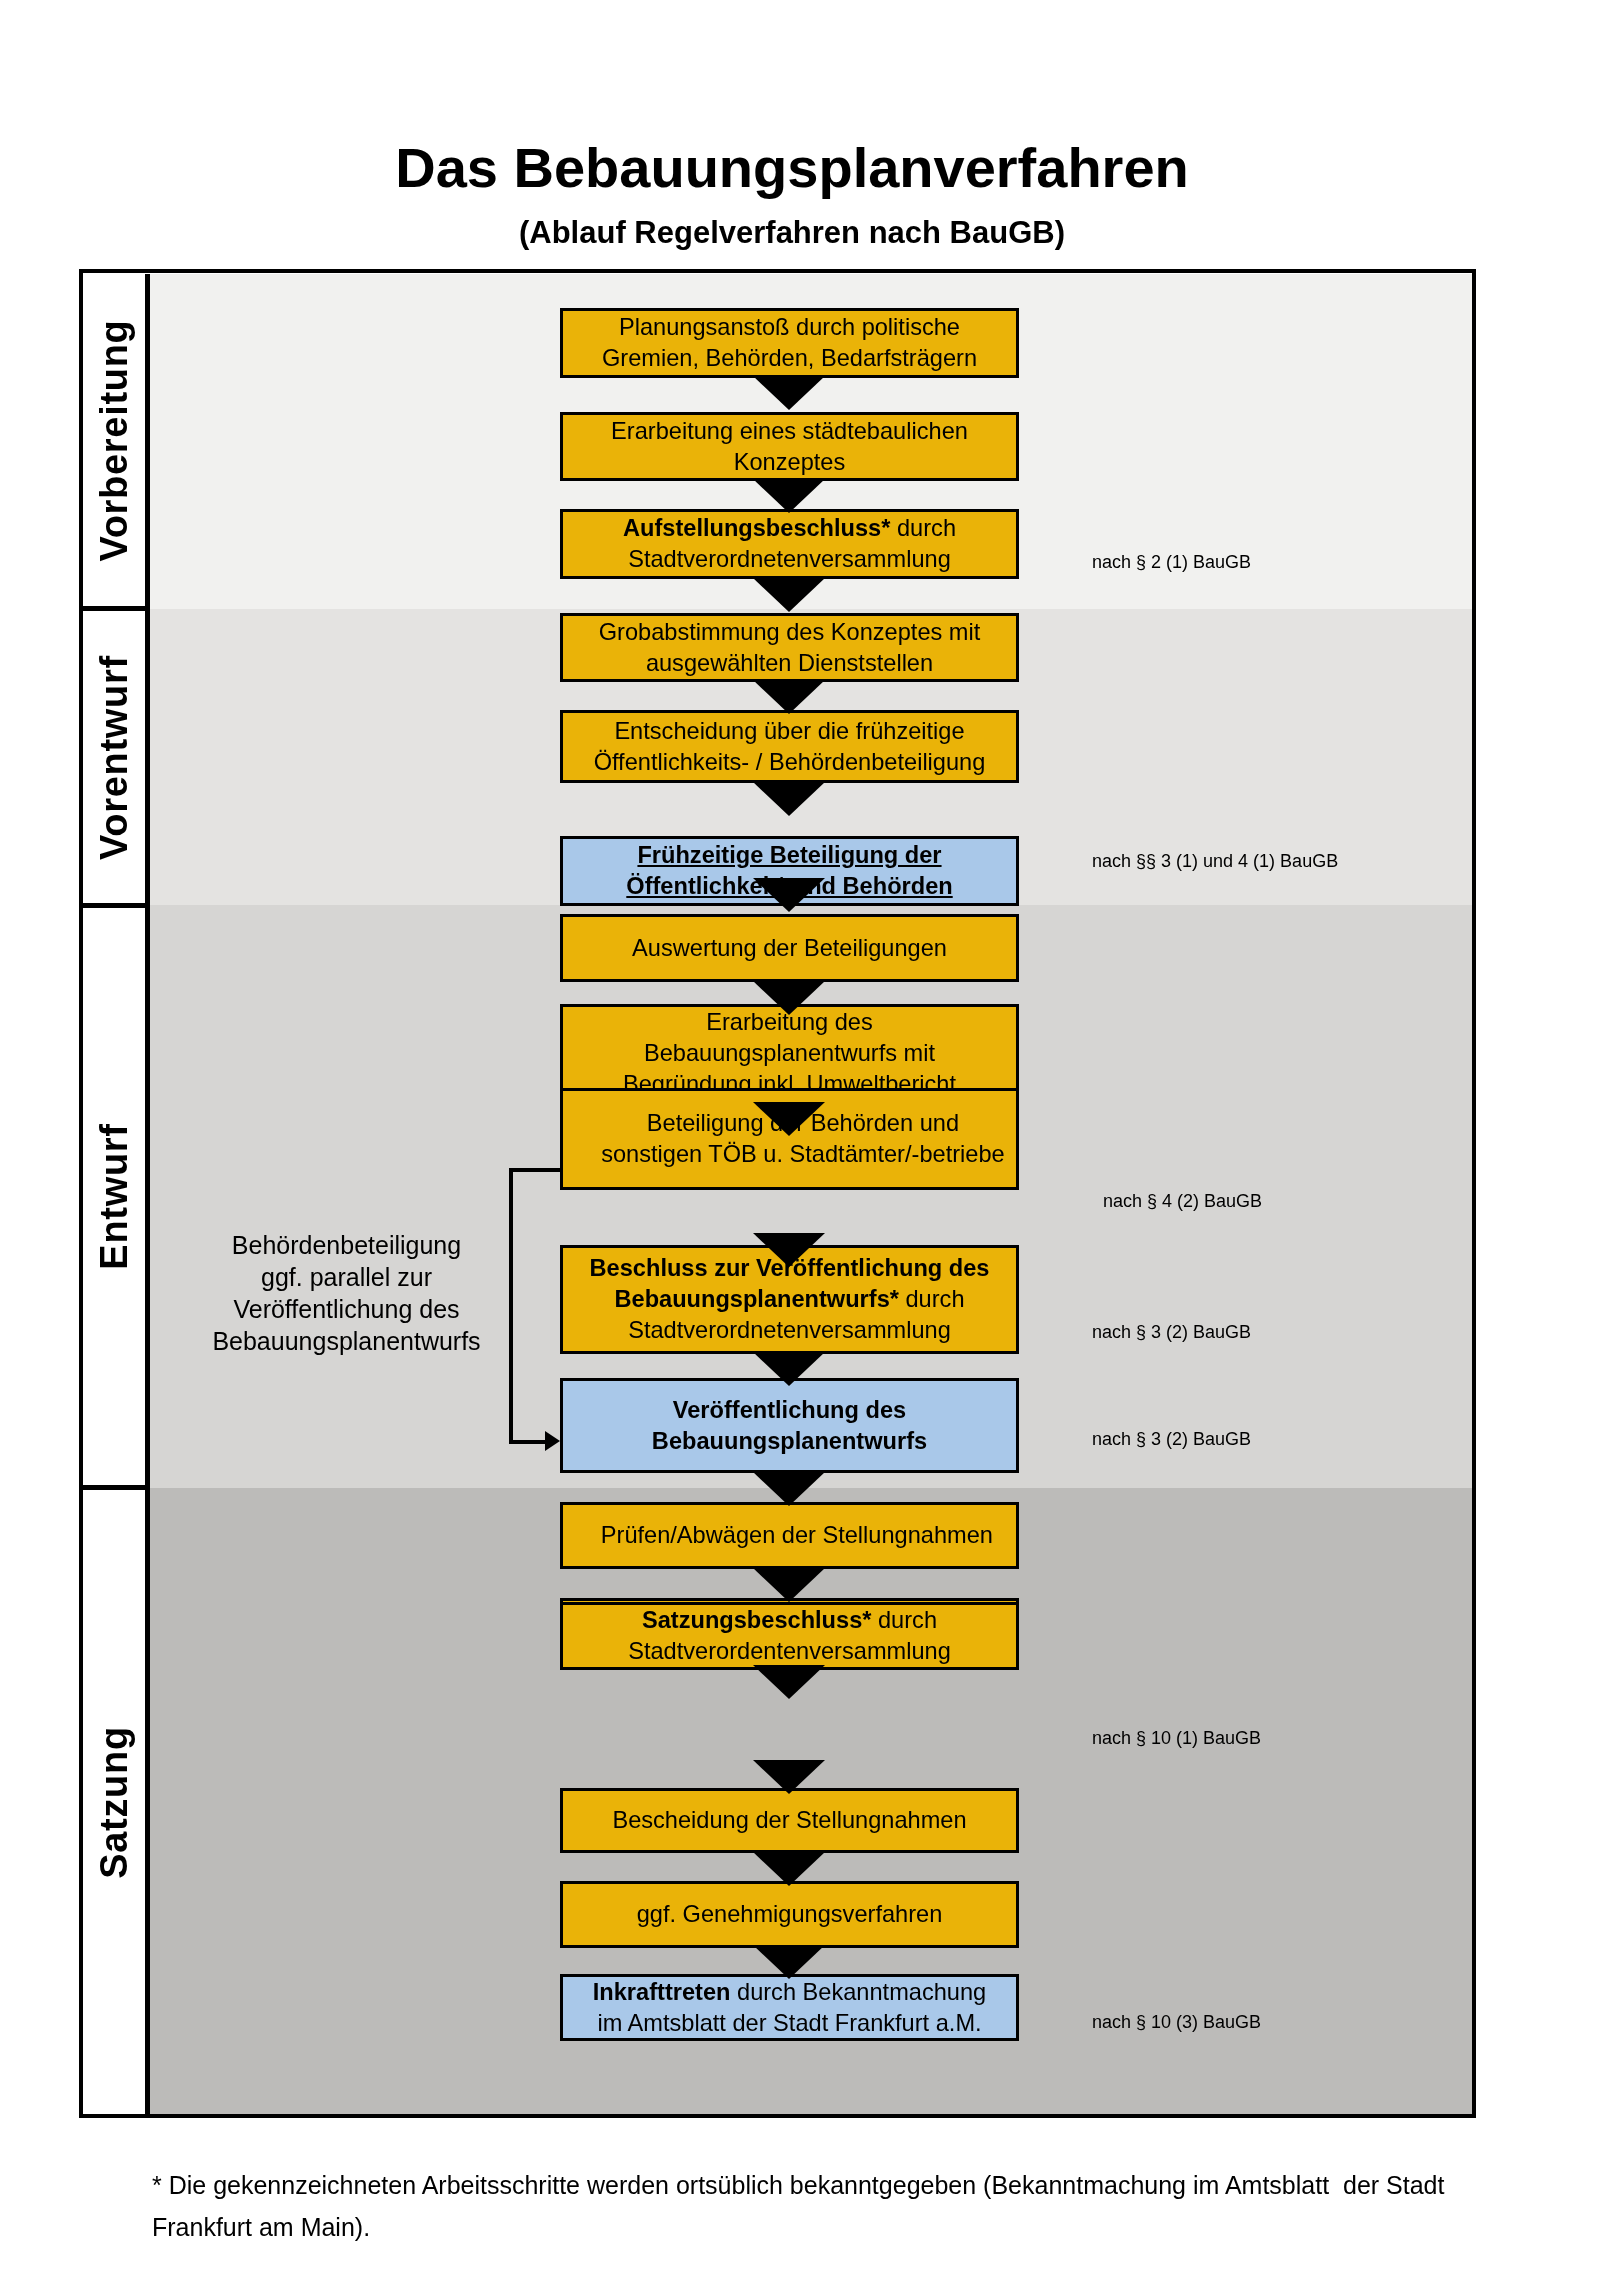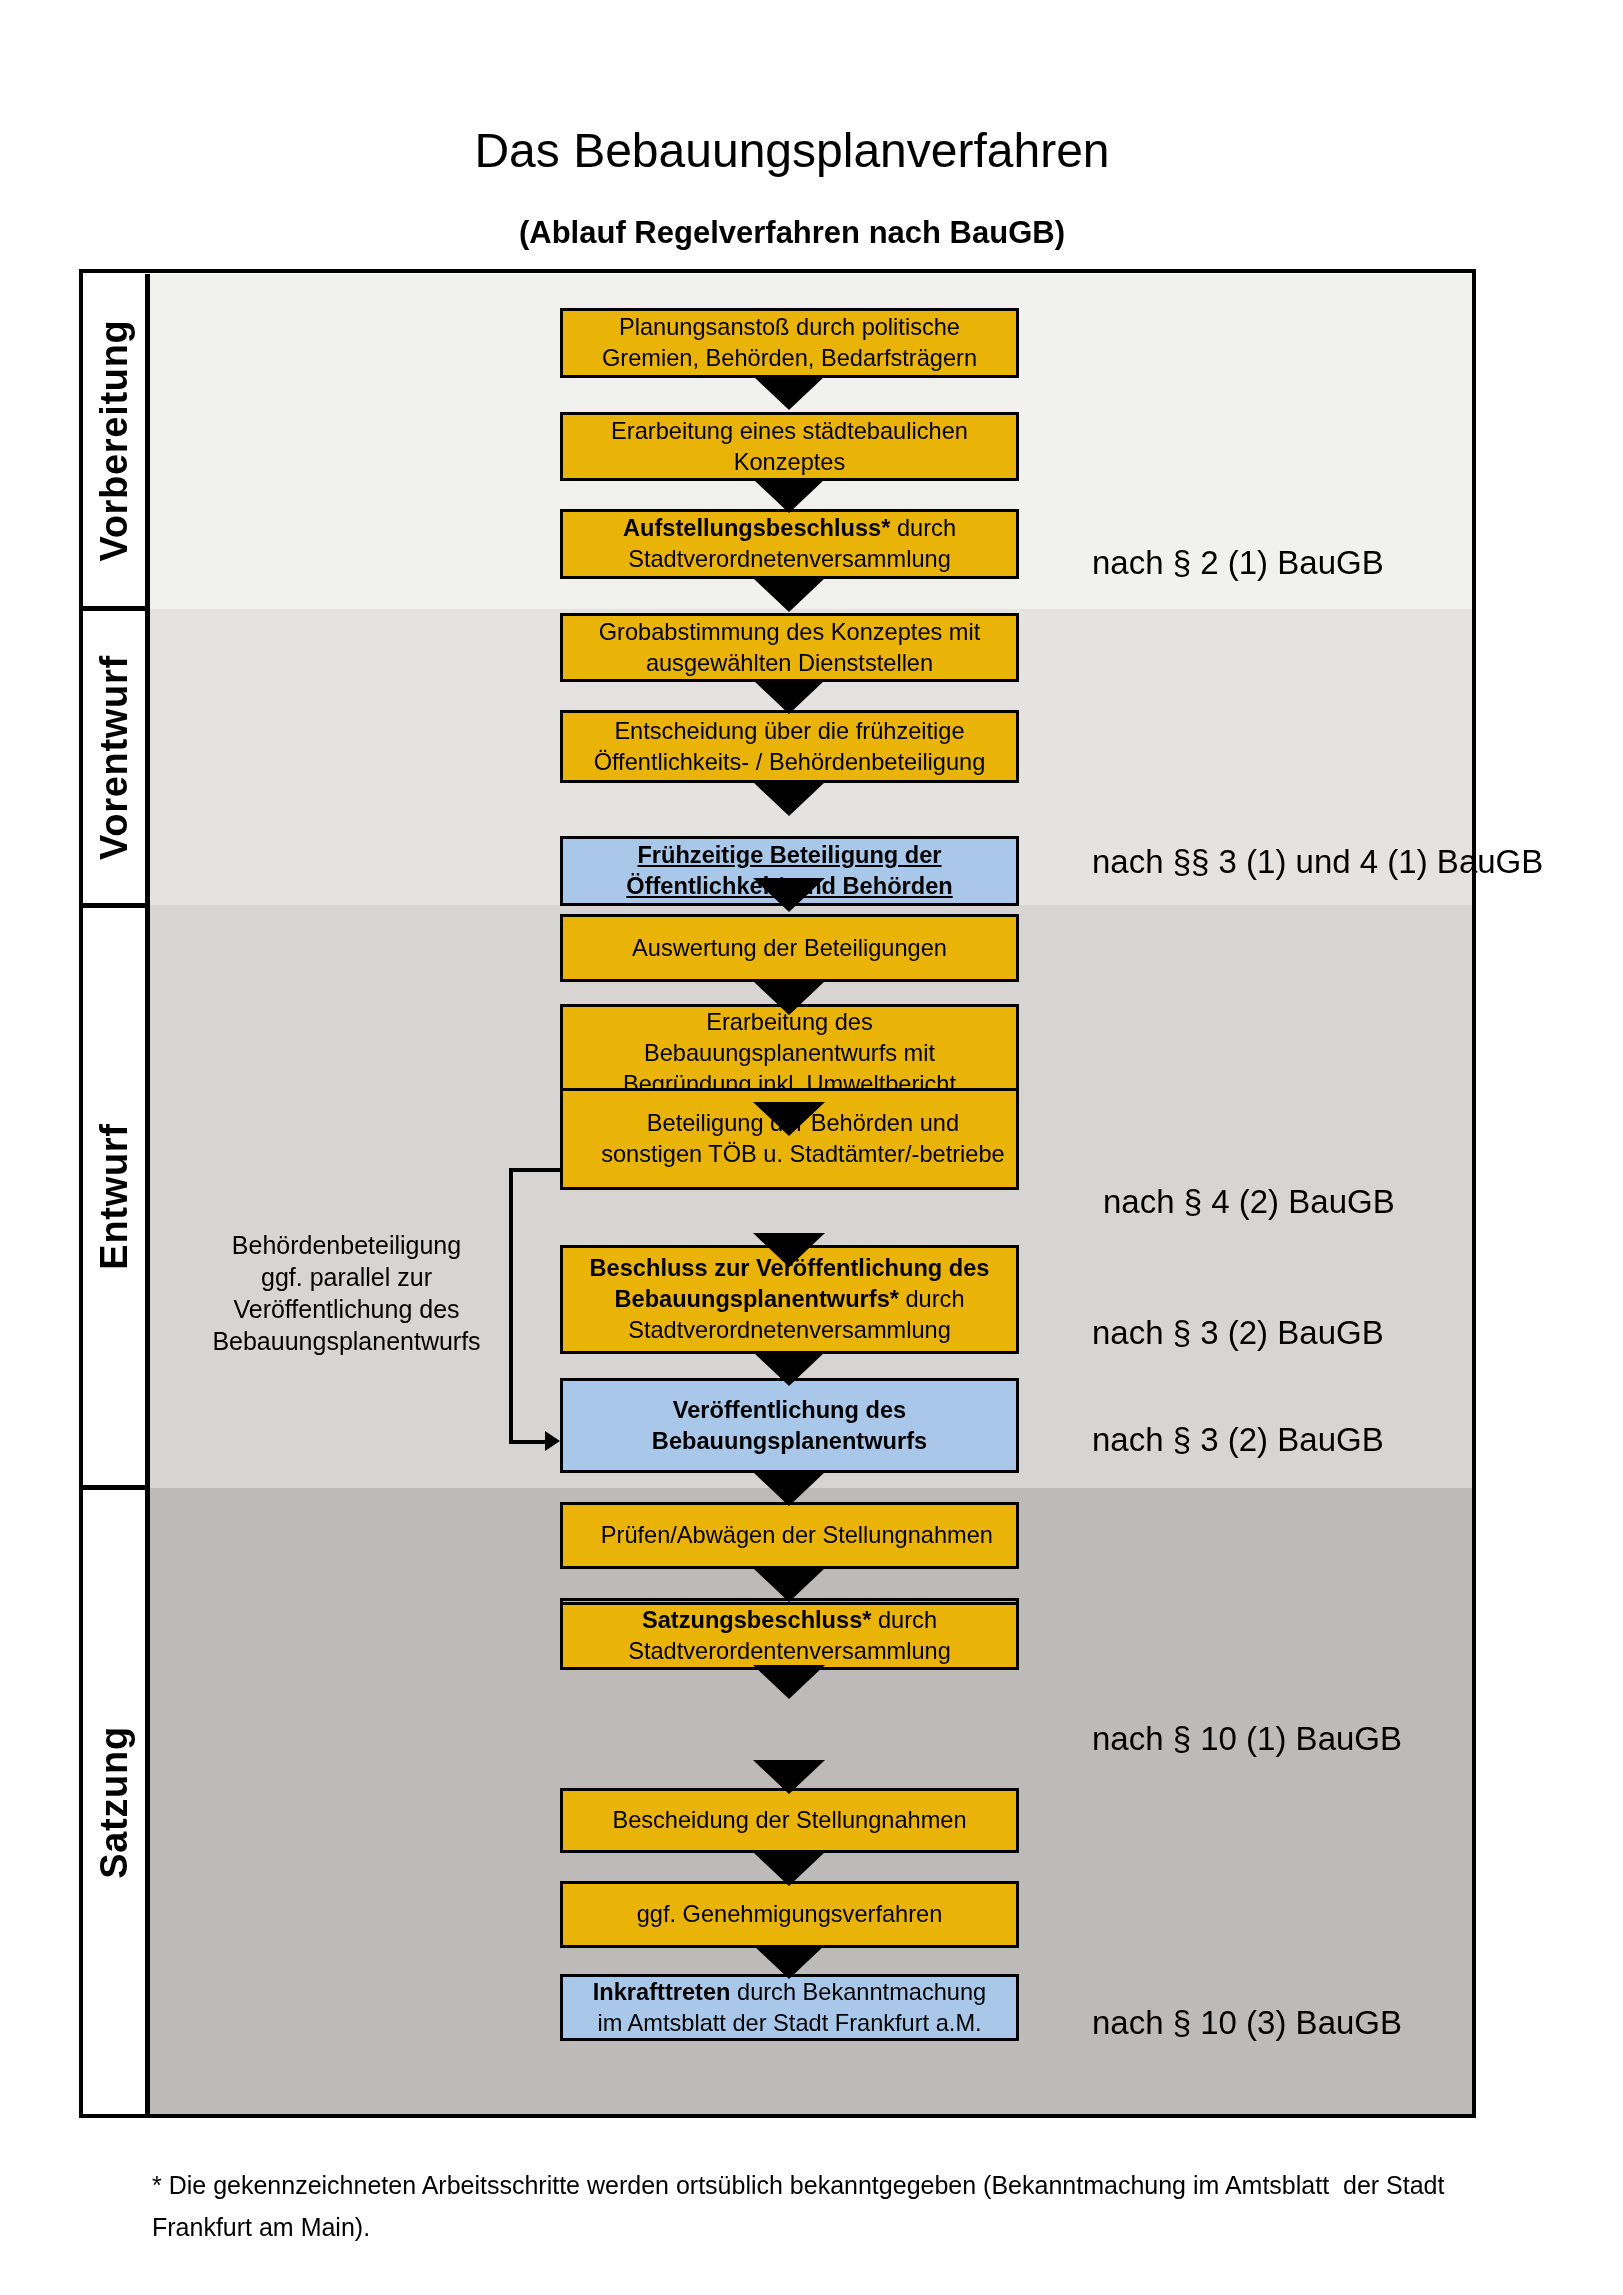--- a/index.html
+++ b/index.html
@@ -3,22 +3,22 @@
 <meta charset="utf-8">
 <style>
   html,body{margin:0;padding:0;}
   body{
     width:1623px;height:2295px;position:relative;background:#ffffff;
     font-family:"Liberation Sans","DejaVu Sans",sans-serif;color:#000;
     overflow:hidden;
   }
   
   .title{
-    position:absolute;top:123px;left:0;width:1584px;text-align:center;
-    font-size:48px;font-weight:normal;letter-spacing:0px;
+    position:absolute;top:135px;left:0;width:1584px;text-align:center;
+    font-size:56px;font-weight:bold;letter-spacing:0px;
   }
   .subtitle{
     position:absolute;top:215px;left:0;width:1584px;text-align:center;
     font-size:31px;font-weight:bold;
   }
   
   .frame{
     position:absolute;left:79px;top:269px;width:1397px;height:1849px;
     border:4.6px solid #000;box-sizing:border-box;background:#fff;
   }
@@ -69,21 +69,21 @@
   #bx15{top:1788px;height:65px;}
   #bx16{top:1881px;height:67px;}
   #bx17{top:1974px;height:67px;}
   
   .arr{
     position:absolute;left:753px;width:0;height:0;
     border-left:36px solid transparent;border-right:36px solid transparent;
     border-top:34px solid #000;
   }
   
-  .anno{position:absolute;left:1092px;font-size:33px;line-height:31px;white-space:nowrap;}
+  .anno{position:absolute;left:1092px;font-size:18px;line-height:31px;white-space:nowrap;}
   #an1{top:547px;} #an2{top:846px;} #an3{top:1186px;margin-left:11px;} #an4{top:1317px;}
   #an5{top:1424px;} #an6{top:1723px;} #an7{top:2007px;}
   
   .sidenote{
     position:absolute;left:211px;top:1229px;width:271px;text-align:center;
     font-size:25px;line-height:32px;white-space:pre-line;
   }
   .cline{position:absolute;background:#000;}
   #el-h1{left:509px;top:1168px;width:51px;height:3.9px;}
   #el-v{left:509px;top:1168px;width:3.9px;height:276px;}

